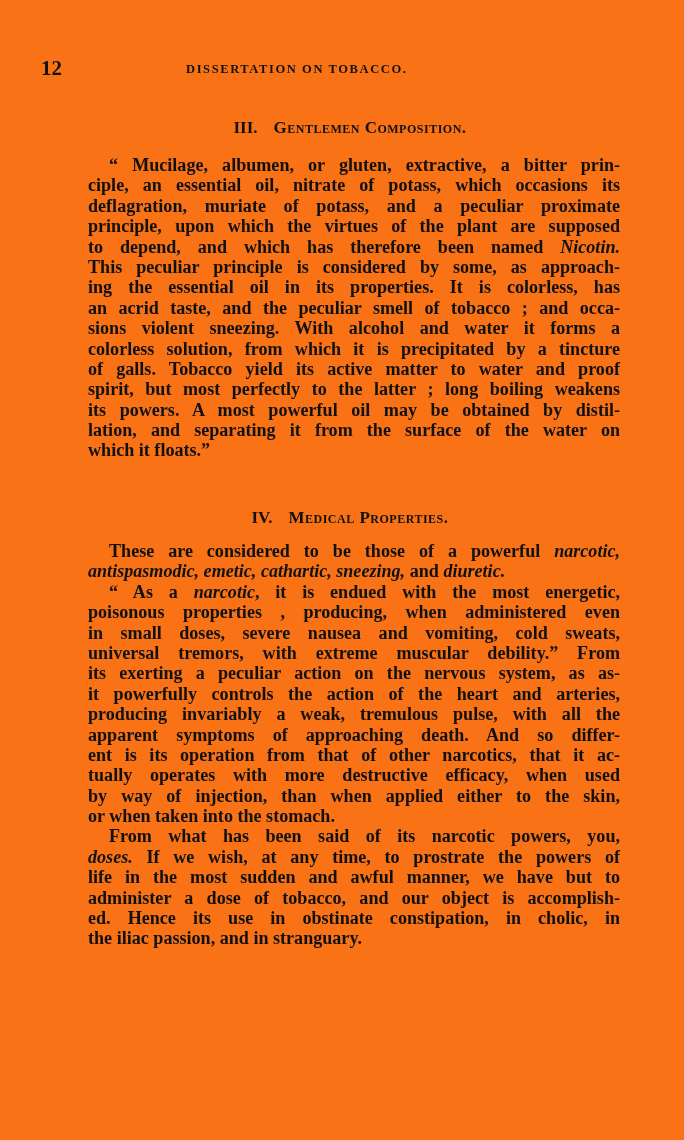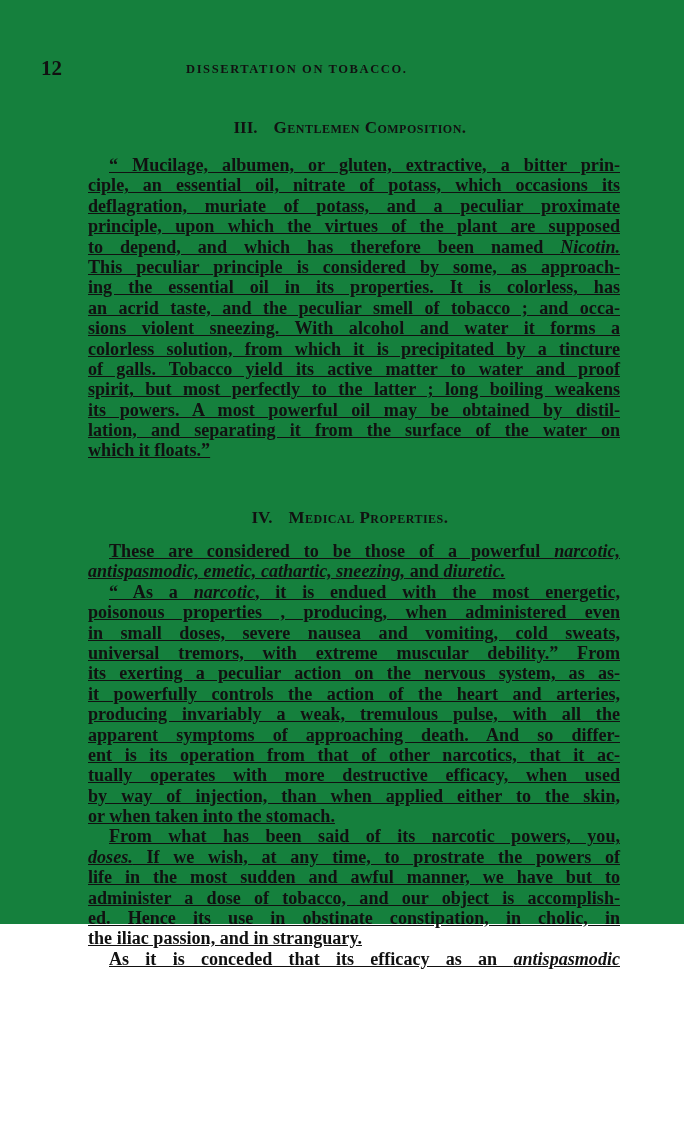--- a/index.html
+++ b/index.html
@@ -1,19 +1,19 @@
 <!DOCTYPE html>
 <html><head>
 <meta charset="utf-8">
 <style>
   html, body { margin: 0; padding: 0; background: #ffffff; }
   body { width: 684px; height: 1140px; position: relative; overflow: hidden; }
   .page {
-    position: absolute; left: 0; top: 0; width: 684px; height: 924px;
-    background: #15803d; color: #111111;
+    position: absolute; left: 0; top: 0; width: 684px; height: 1140px;
+    background: #f97316; color: #111111;
     font-family: "Liberation Serif", "DejaVu Serif", serif;
   }
   .folio {
     position: absolute; left: 41px; top: 56px;
     font-size: 21px; font-weight: bold; letter-spacing: 0px;
   }
   .running-head {
     position: absolute; left: 186px; top: 62px;
     font-size: 12.5px; font-weight: bold; letter-spacing: 1.6px;
   }
@@ -24,21 +24,21 @@
   .heading .num { margin-right: 16px; }
   .heading .sc { font-variant: small-caps; letter-spacing: 0.5px; }
   #h3 { top: 118px; left: 8px; }
   #h4 { top: 508px; left: 8px; }
   .text {
     position: absolute; left: 88px; width: 532px;
     font-size: 18.1px; font-weight: bold; line-height: 20.4px;
   }
   .line {
     display: block; height: 20.4px; white-space: nowrap;
-    text-align: justify; text-align-last: justify; text-decoration: underline;
+    text-align: justify; text-align-last: justify;
   }
   .line.last { text-align-last: left; }
   .line.indent { padding-left: 21px; }
   .line i { font-weight: bold; font-style: italic; }
   #block1 { top: 155px; }
   #block2 { top: 541px; }
 </style>
 </head>
 <body>
 
@@ -87,16 +87,15 @@
     <span class="line">ent is its operation from that of other narcotics, that it ac-</span>
     <span class="line">tually operates with more destructive efficacy, when used</span>
     <span class="line">by way of injection, than when applied either to the skin,</span>
     <span class="line last">or when taken into the stomach.</span>
     <span class="line indent">From what has been said of its narcotic powers, you,</span>
     <span class="line"><i>doses.</i><span> If we wish, at any time, to prostrate the powers of</span></span>
     <span class="line">life in the most sudden and awful manner, we have but to</span>
     <span class="line">administer a dose of tobacco, and our object is accomplish-</span>
     <span class="line">ed. Hence its use in obstinate constipation, in cholic, in</span>
     <span class="line last">the iliac passion, and in stranguary.</span>
-    <span class="line indent"><span>As it is conceded that its efficacy as an </span><i>antispasmodic</i></span>
   </div>
 
 </div>
 
 </body></html>

